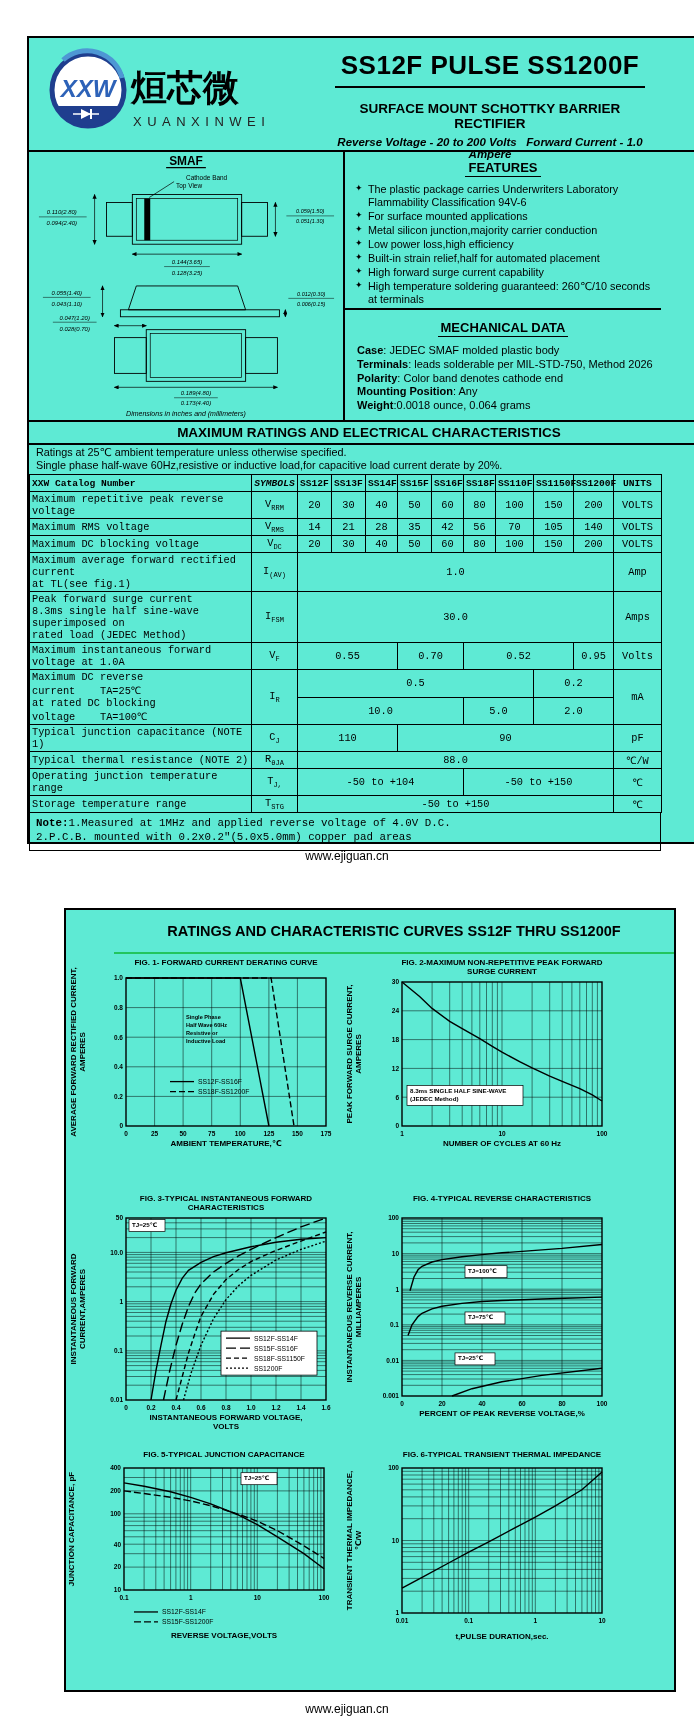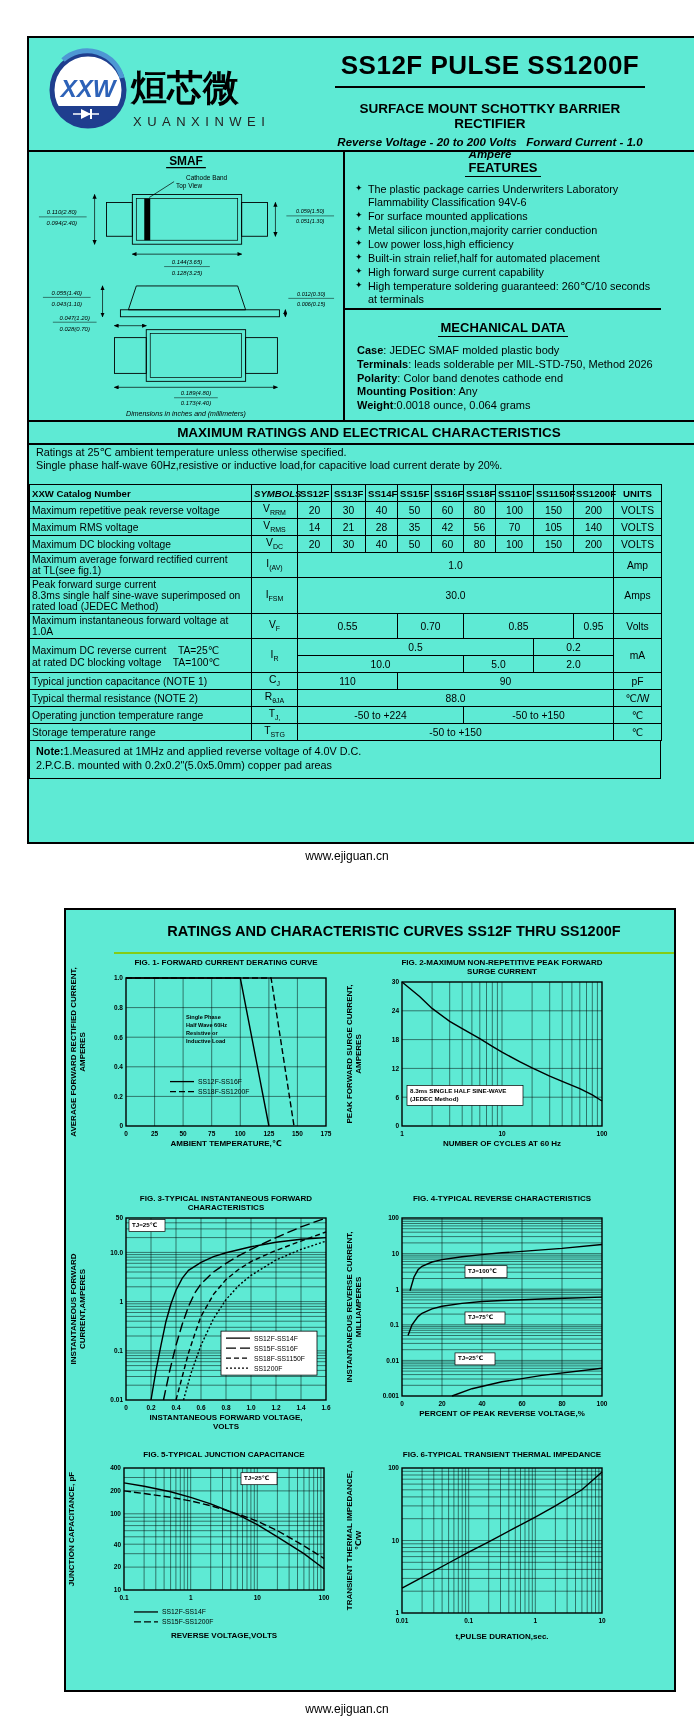--- a/index.html
+++ b/index.html
@@ -28,38 +28,38 @@
   .sechead span{display:inline-block;font-weight:bold;font-size:13px;border-bottom:1.5px solid #000;padding:0 3px 1px 3px;}
   .featlist{margin:6px 6px 0 10px;font-size:10.8px;line-height:1.2;}
   .feat{display:flex;margin-bottom:1px;}
   .bul{width:13px;flex:none;font-size:9px;}
   .mechlist{margin:7px 8px 0 12px;font-size:11px;line-height:1.25;}
 
   
   .band{position:absolute;left:0;top:382px;width:100%;height:21px;border-top:2px solid #000;
         border-bottom:2px solid #000;text-align:center;font-weight:bold;font-size:13.5px;line-height:21px;}
   .conds{position:absolute;left:7px;top:408px;font-size:10.8px;line-height:1.25;}
-  .tablewrap{position:absolute;left:0;top:446px;width:632px;}
+  .tablewrap{position:absolute;left:0;top:436px;width:632px;font-family:Liberation Mono, monospace;}
   table.ratings{border-collapse:collapse;width:632px;table-layout:fixed;}
   table.ratings th,table.ratings td{border:1px solid #000;padding:1px 2px;font-size:10.3px;height:14px;}
   table.ratings th{font-weight:bold;font-size:9.6px;}
   th.lbl,td.lbl{text-align:left;padding-left:4px;}
   th.lbl{font-weight:normal;font-size:10.8px;}
   th.sym{font-style:italic;font-size:8.2px;font-weight:normal;}
   td.sym{font-size:10px;text-align:center;}
   td.sym sub{font-size:7px;}
   td.val,td.unit{text-align:center;}
   .notesbox{border:1.5px solid #000;border-top:none;padding:3px 6px 6px 6px;font-size:10.8px;line-height:1.3;}
   .note2{}
 
   .footer{position:absolute;width:100%;text-align:center;font-size:12px;}
   #footer1{top:849px;} #footer2{top:1702px;}
 
   
-  .p2title{height:42px;border-bottom:2px solid #84cc16;display:flex;align-items:center;
+  .p2title{height:42px;border-bottom:2px solid #22c55e;display:flex;align-items:center;
            justify-content:center;font-weight:bold;font-size:14.5px;}
   .fig{position:absolute;}
   #fig1{left:2px;top:46px;}  #fig2{left:278px;top:46px;}
   #fig3{left:2px;top:282px;} #fig4{left:278px;top:282px;}
   #fig5{left:0;top:538px;} #fig6{left:278px;top:538px;}
 </style>
 </head>
 <body>
 
 <div class="page" id="page1">
@@ -303,21 +303,21 @@
             <td class="val" colspan="9">30.0</td>
             <td class="unit" rowspan="1">Amps</td>
           </tr>
           <tr>
             <td class="lbl" rowspan="1">
               <div>Maximum instantaneous forward voltage at 1.0A</div>
             </td>
             <td class="sym" rowspan="1">V<sub>F</sub></td>
             <td class="val" colspan="3">0.55</td>
             <td class="val" colspan="2">0.70</td>
-            <td class="val" colspan="3">0.85</td>
+            <td class="val" colspan="3">0.52</td>
             <td class="val" colspan="1">0.95</td>
             <td class="unit" rowspan="1">Volts</td>
           </tr>
           <tr>
             <td class="lbl" rowspan="2">
               <div>Maximum DC reverse current&nbsp;&nbsp;&nbsp;&nbsp;TA=25℃</div>
               <div>at rated DC blocking voltage&nbsp;&nbsp;&nbsp;&nbsp;TA=100℃</div>
             </td>
             <td class="sym" rowspan="2">I<sub>R</sub></td>
             <td class="val" colspan="7">0.5</td>
@@ -344,21 +344,21 @@
             </td>
             <td class="sym" rowspan="1">R<sub>θJA</sub></td>
             <td class="val" colspan="9">88.0</td>
             <td class="unit" rowspan="1">℃/W</td>
           </tr>
           <tr>
             <td class="lbl" rowspan="1">
               <div>Operating junction temperature range</div>
             </td>
             <td class="sym" rowspan="1">T<sub>J,</sub></td>
-            <td class="val" colspan="5">-50 to +224</td>
+            <td class="val" colspan="5">-50 to +104</td>
             <td class="val" colspan="4">-50 to +150</td>
             <td class="unit" rowspan="1">℃</td>
           </tr>
           <tr>
             <td class="lbl" rowspan="1">
               <div>Storage temperature range</div>
             </td>
             <td class="sym" rowspan="1">T<sub>STG</sub></td>
             <td class="val" colspan="9">-50 to +150</td>
             <td class="unit" rowspan="1">℃</td>

